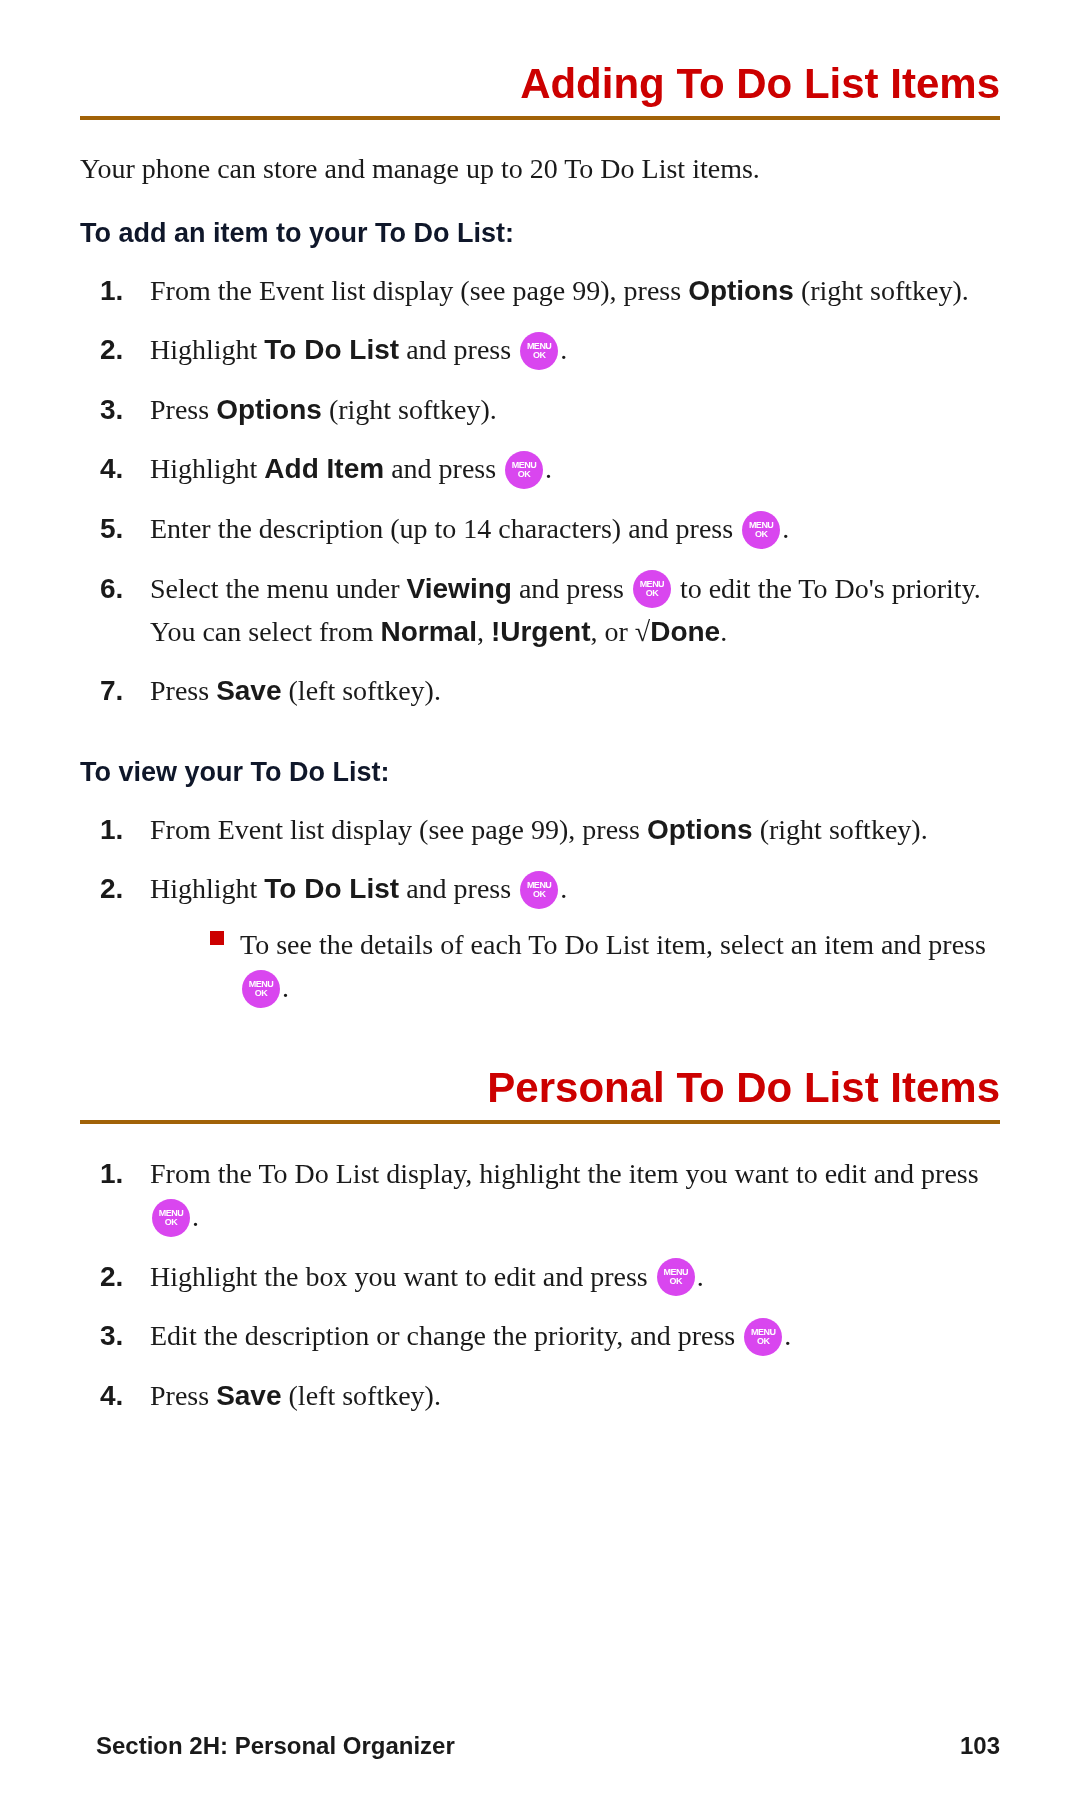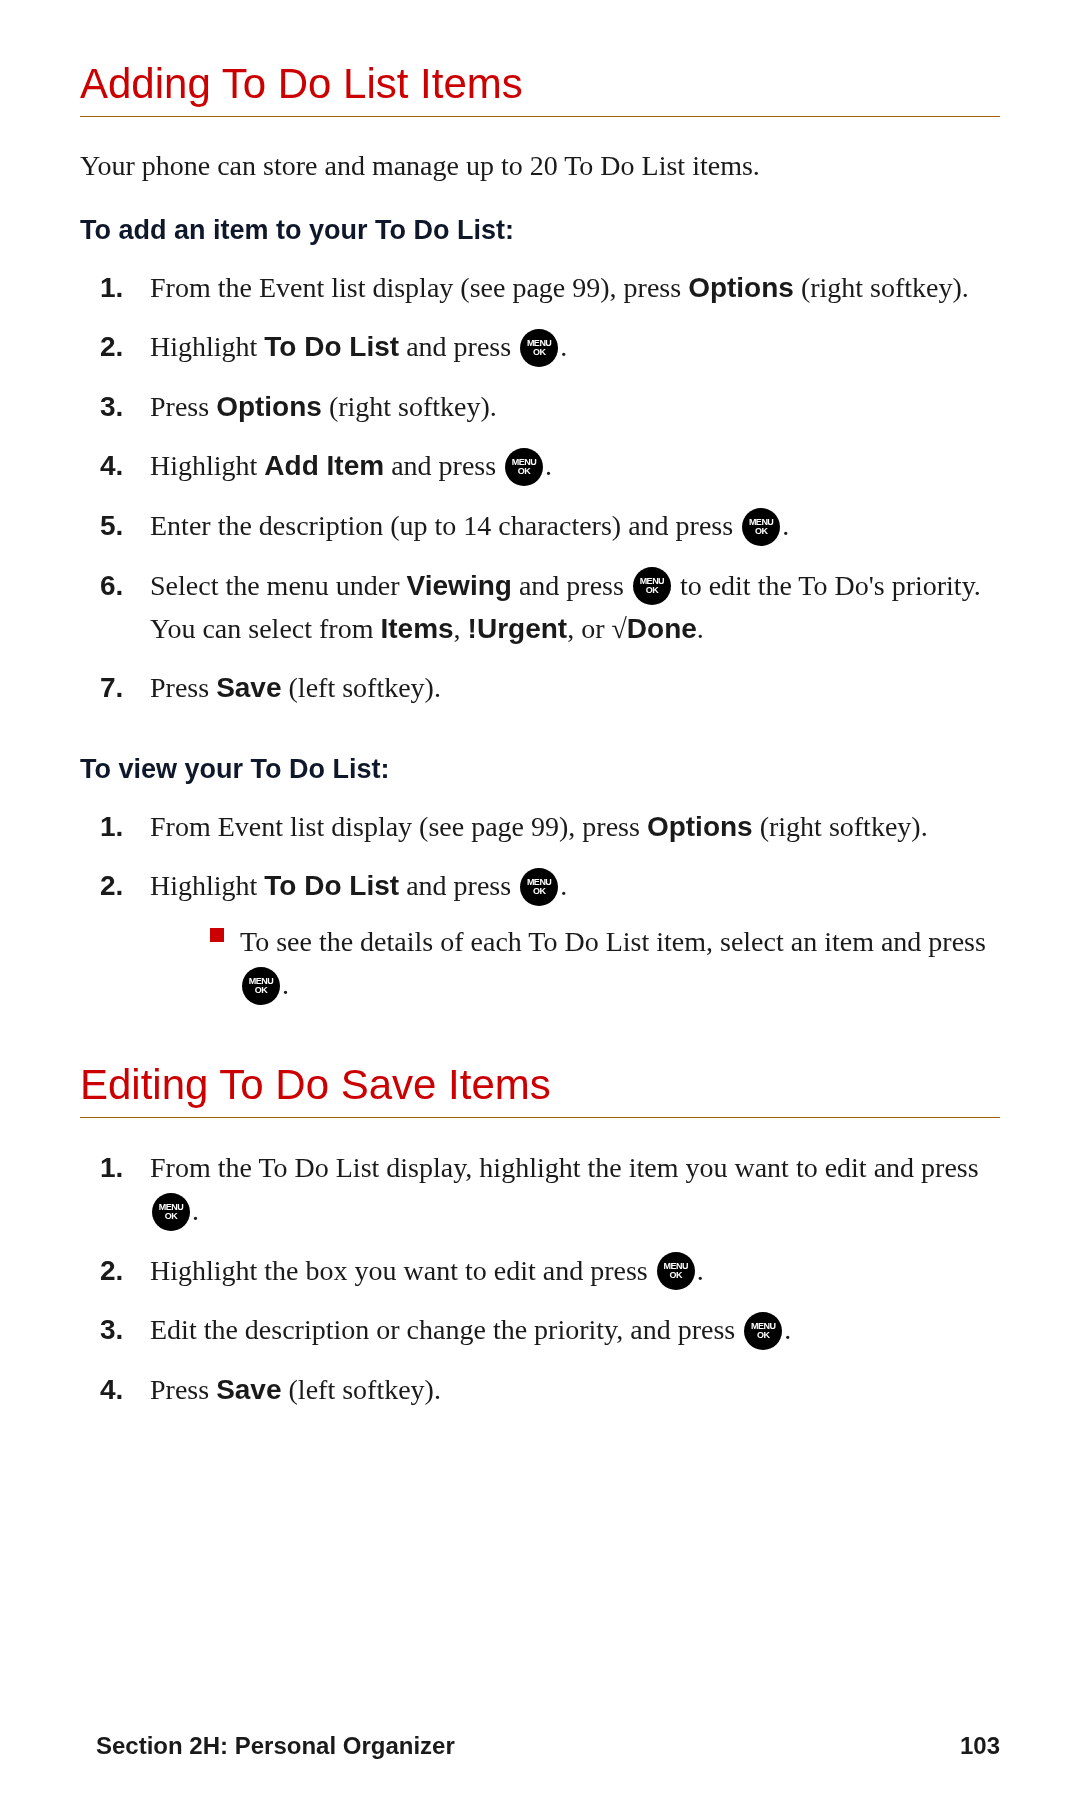--- a/index.html
+++ b/index.html
@@ -18,25 +18,26 @@
       position: relative;
     }
 
     .page-content {
       padding: 60px 80px 100px 80px;
     }
 
     .section-title {
       font-family: Arial, Helvetica, sans-serif;
       font-size: 42px;
-      font-weight: normal;
+      font-weight: bold;
       color: #cc0000;
-      border-bottom: 1px solid #a16207;
+      border-bottom: 4px solid #a16207;
       padding-bottom: 8px;
       margin-bottom: 28px;
+      text-align: right;
     }
 
     .intro-text {
       font-size: 28px;
       margin-bottom: 28px;
       line-height: 1.5;
     }
 
     .sub-heading {
       font-family: Arial, Helvetica, sans-serif;
@@ -74,21 +75,21 @@
 
     .bold-term {
       font-family: Arial, Helvetica, sans-serif;
       font-weight: bold;
     }
 
     .menu-btn {
       display: inline-block;
       width: 38px;
       height: 38px;
-      background: #000000;
+      background: #d946ef;
       border-radius: 50%;
       text-align: center;
       line-height: 38px;
       color: #ffffff;
       font-size: 11px;
       font-family: Arial, sans-serif;
       font-weight: bold;
       vertical-align: middle;
       margin: 0 2px;
       position: relative;
@@ -221,21 +222,21 @@
               </span></span>.
         </span>
       </li>
 
       <li>
         <span class="list-number">6.</span>
         <span class="list-content">
           Select the menu under <span class="bold-term">Viewing</span> and press <span class="menu-btn"><span class="menu-btn-inner">
                 <span class="menu-btn-top">MENU</span>
                 <span class="menu-btn-bottom">OK</span>
-              </span></span> to edit the To Do's priority. You can select from <span class="bold-term">Items</span>, <span class="bold-term">!Urgent</span>, or √<span class="bold-term">Done</span>.
+              </span></span> to edit the To Do's priority. You can select from <span class="bold-term">Normal</span>, <span class="bold-term">!Urgent</span>, or √<span class="bold-term">Done</span>.
         </span>
       </li>
 
       <li>
         <span class="list-number">7.</span>
         <span class="list-content">
           Press <span class="bold-term">Save</span> (left softkey).
         </span>
       </li>
     </ol>
@@ -268,21 +269,21 @@
                       <span class="menu-btn-bottom">OK</span>
                     </span></span>.</span>
             </li>
           </ul>
         </span>
       </li>
     </ol>
   </div>
 
   <div class="section-gap">
-    <h2 class="section-title">Editing To Do Save Items</h2>
+    <h2 class="section-title">Personal To Do List Items</h2>
 
     <ol class="numbered-list">
 
       <li>
         <span class="list-number">1.</span>
         <span class="list-content">
           From the To Do List display, highlight the item you want to edit and press <span class="menu-btn"><span class="menu-btn-inner">
                 <span class="menu-btn-top">MENU</span>
                 <span class="menu-btn-bottom">OK</span>
               </span></span>.

